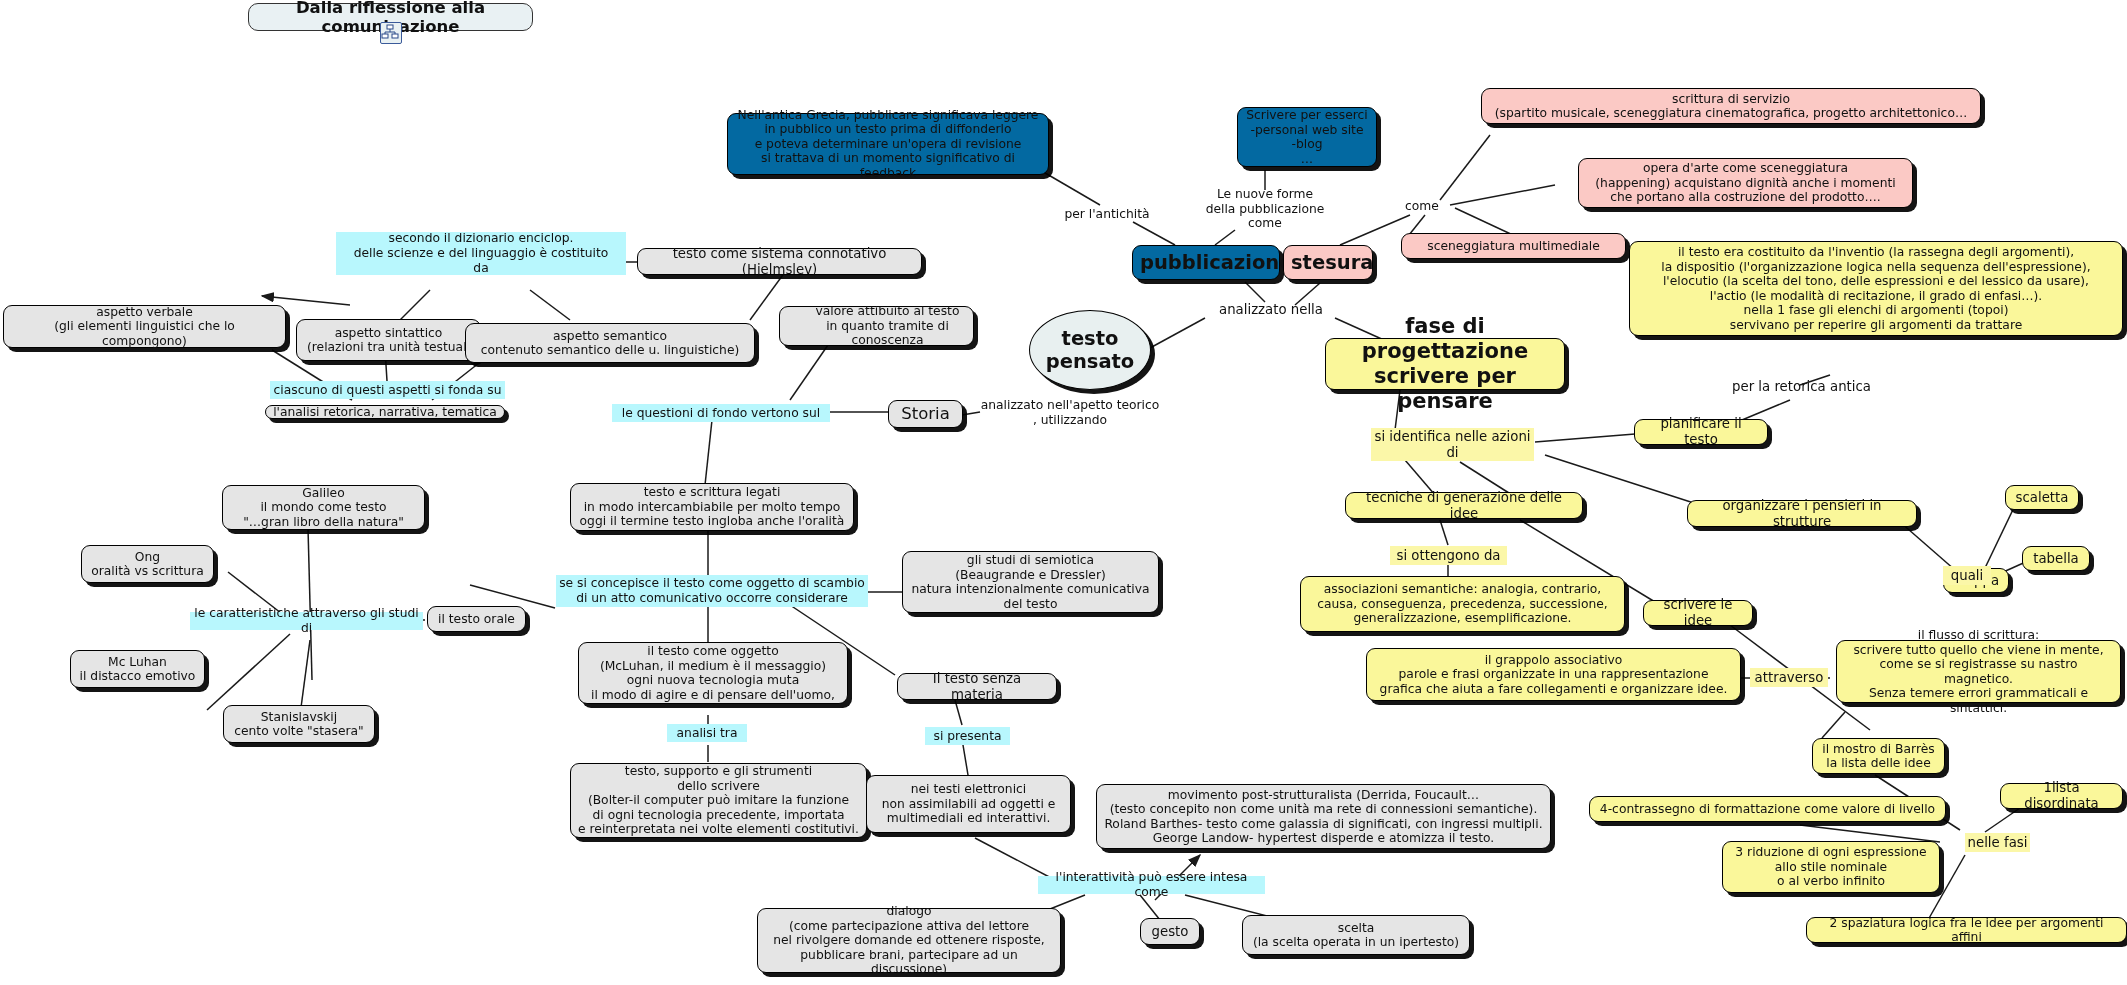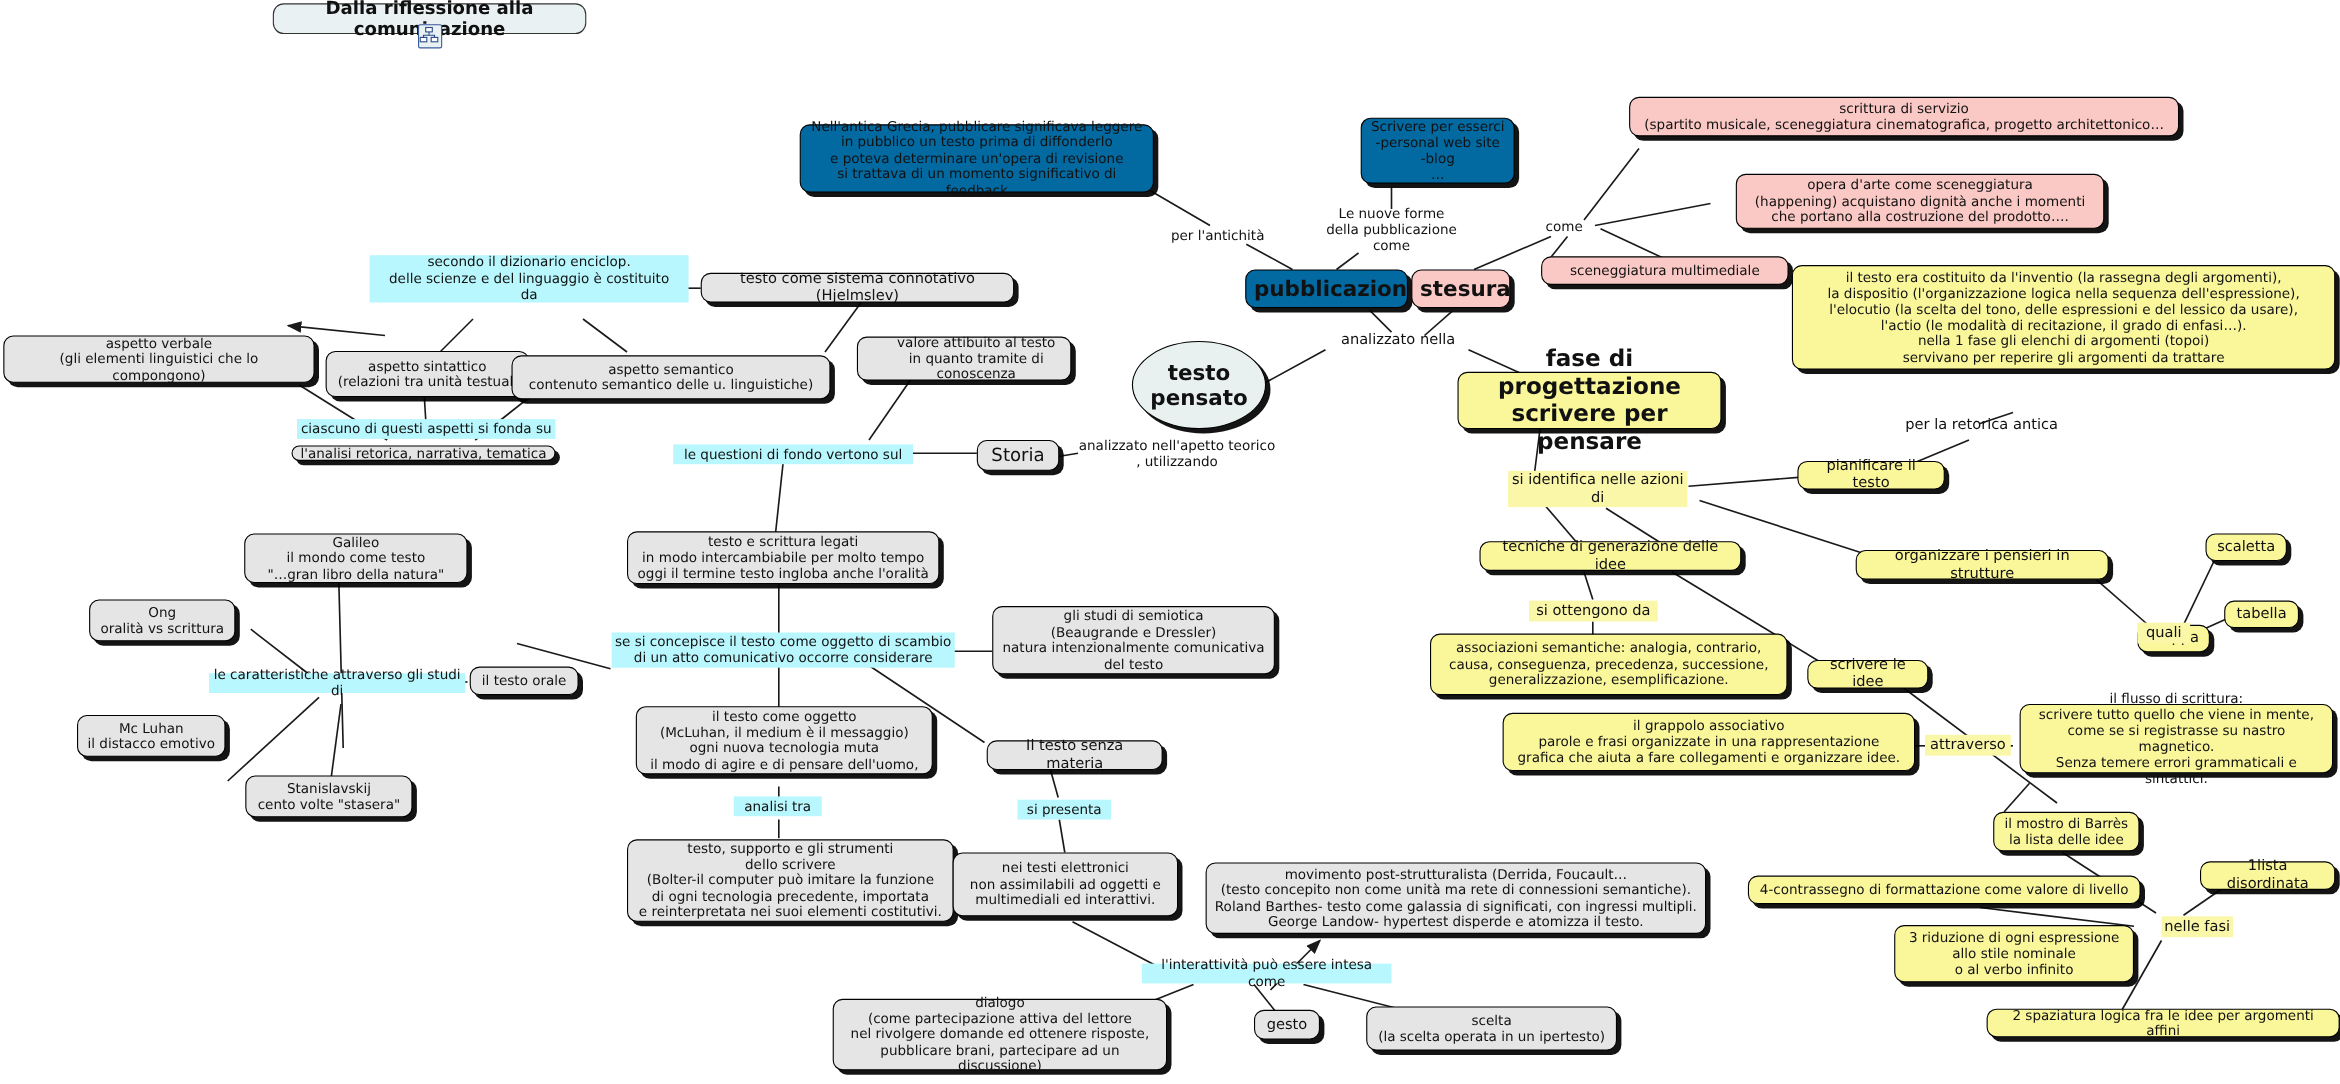--- a/index.html
+++ b/index.html
@@ -440,21 +440,21 @@
 
   <div class="lbl cy fs12" style="left:925px;top:727px;width:85px;height:18px;">
     <span>si presenta</span>
   </div>
 
   <div class="node cyan fs12" style="left:570px;top:763px;width:297px;height:75px;">
     <span>testo, supporto e gli strumenti
 dello scrivere
 (Bolter-il computer può imitare la funzione
 di ogni tecnologia precedente, importata
-e reinterpretata nei suoi elementi costitutivi.</span>
+e reinterpretata nei volte elementi costitutivi.</span>
   </div>
 
   <div class="node cyan fs12" style="left:866px;top:775px;width:205px;height:58px;">
     <span>nei testi elettronici
 non  assimilabili ad oggetti e
 multimediali ed interattivi.</span>
   </div>
 
   <div class="node cyan fs12" style="left:1096px;top:784px;width:455px;height:65px;">
     <span>movimento post-strutturalista (Derrida,  Foucault…

